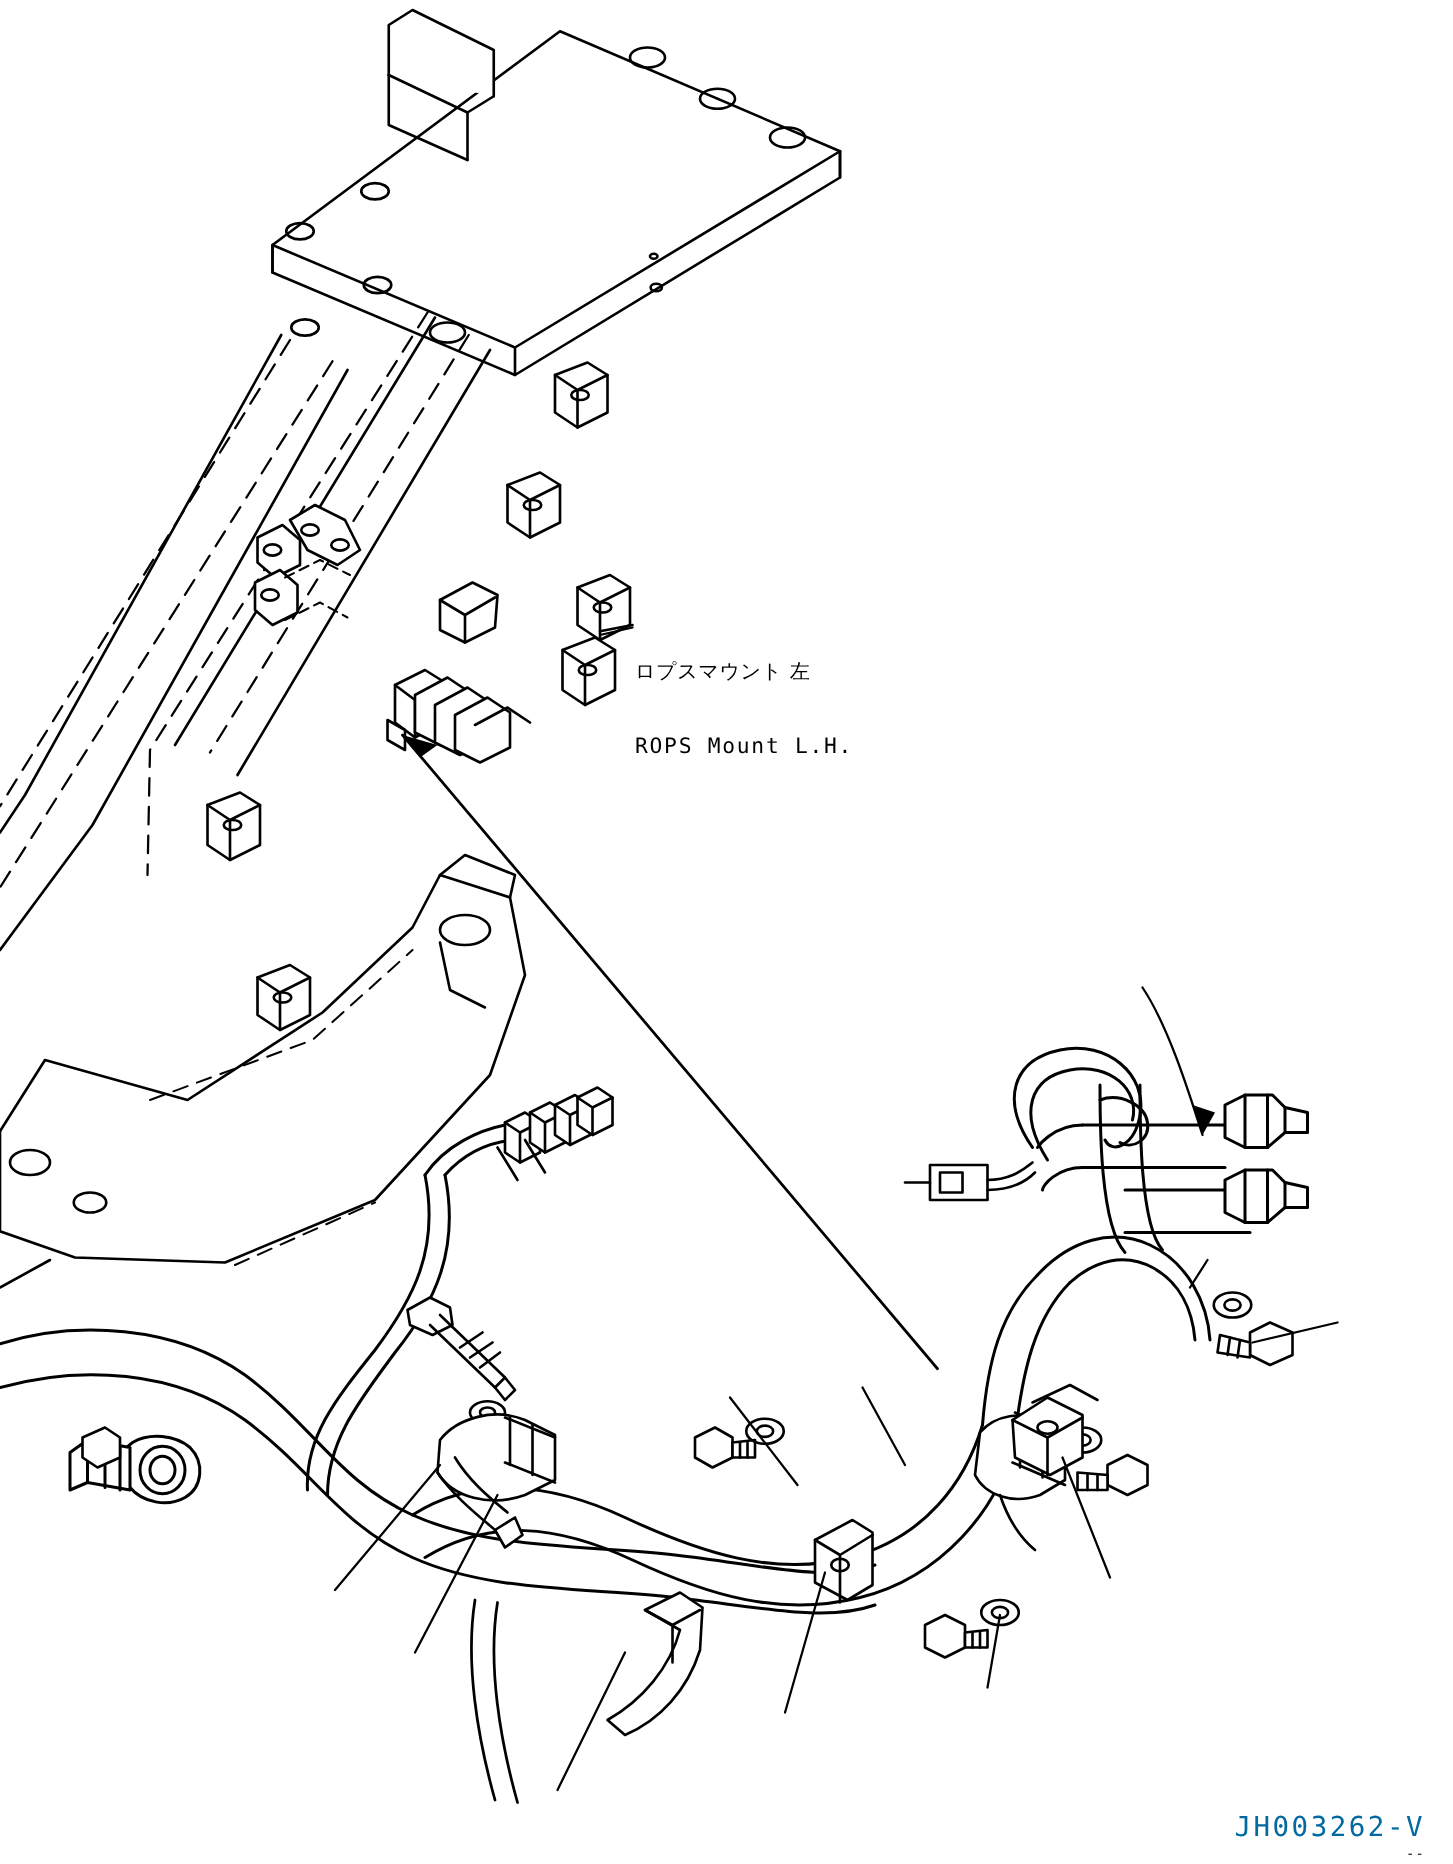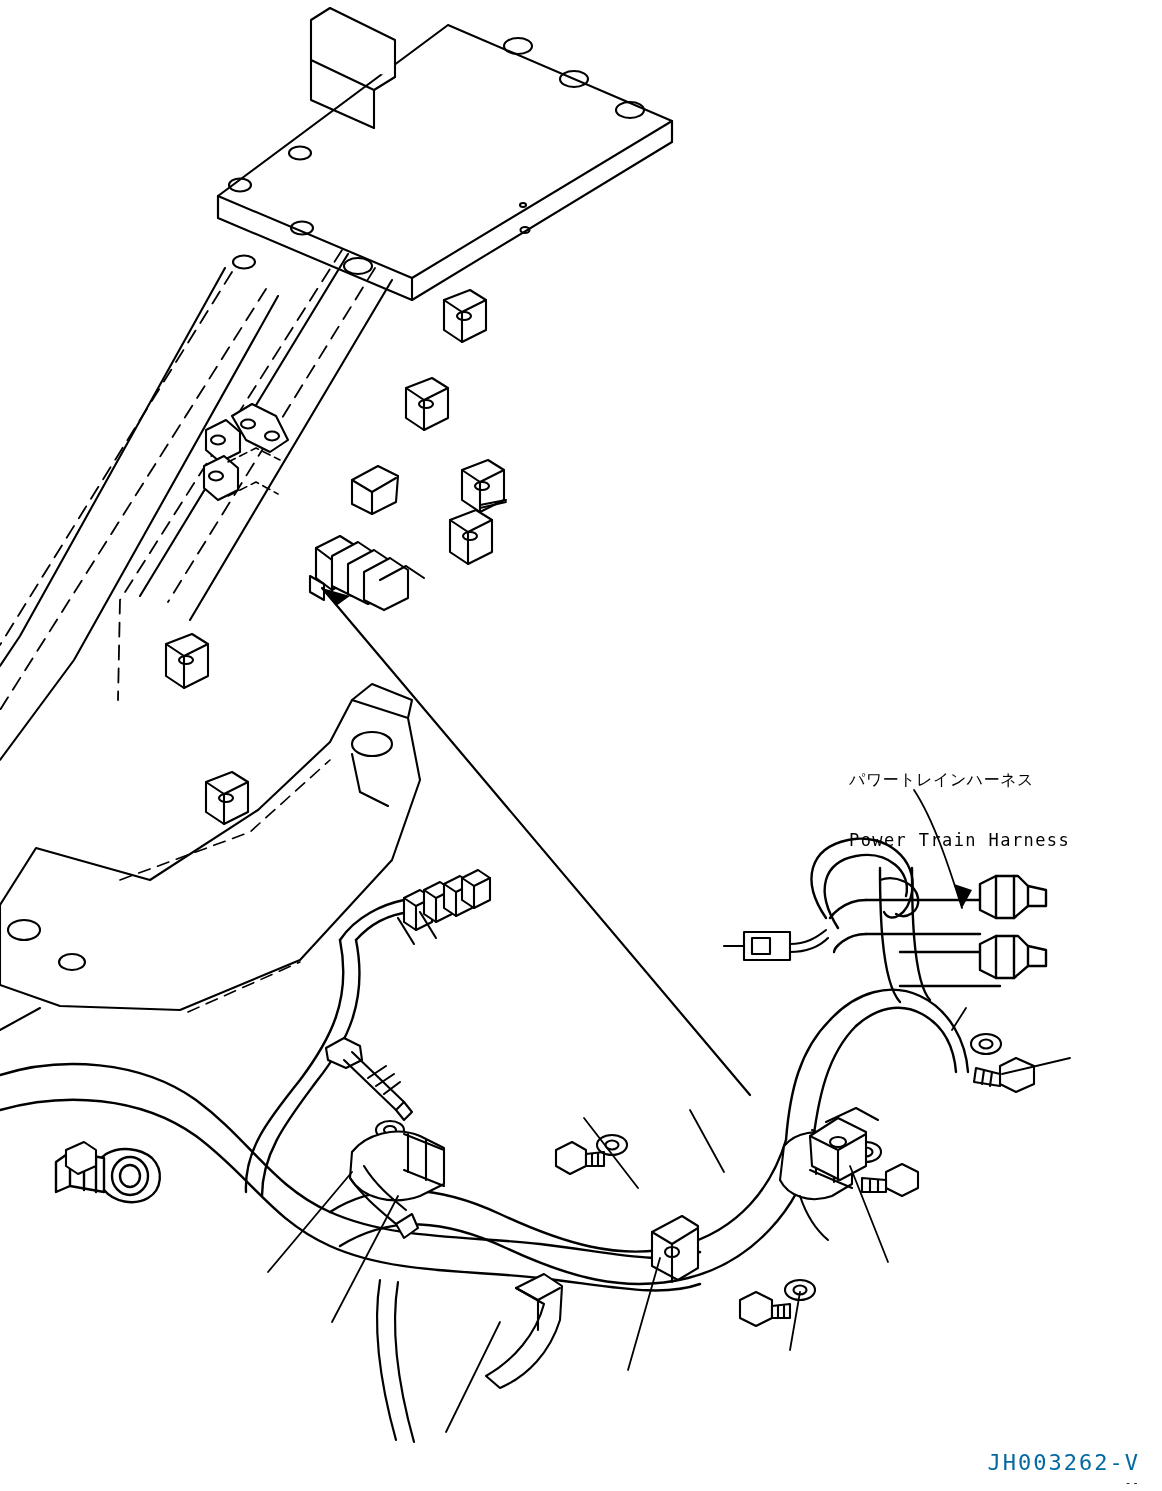--- a/index.html
+++ b/index.html
@@ -349,22 +349,22 @@
         <path d="M398 1282 C 390 1332, 400 1392, 414 1442"></path>
       </g>
 
       <g>
         <path d="M66 1150 L84 1142 L96 1150 L96 1166 L78 1174 L66 1166 Z" fill="#ffffff"></path>
       </g>
 
     </g>
   </svg>
 
-
-  <div class="callout" id="label-harness">
-    <span class="jp">パワートレインハーネス</span>
-    <span class="en">Power Train Harness</span>
+  <div class="callout" id="label-rops">
+    <span class="jp">ロプスマウント 左</span>
+    <span class="en">ROPS Mount L.H.</span>
   </div>
+
 
   <div id="drawing-number">JH003262-V</div>
   <div id="drawing-number-sub">--</div>
 
 </div>
 
 </body></html>

